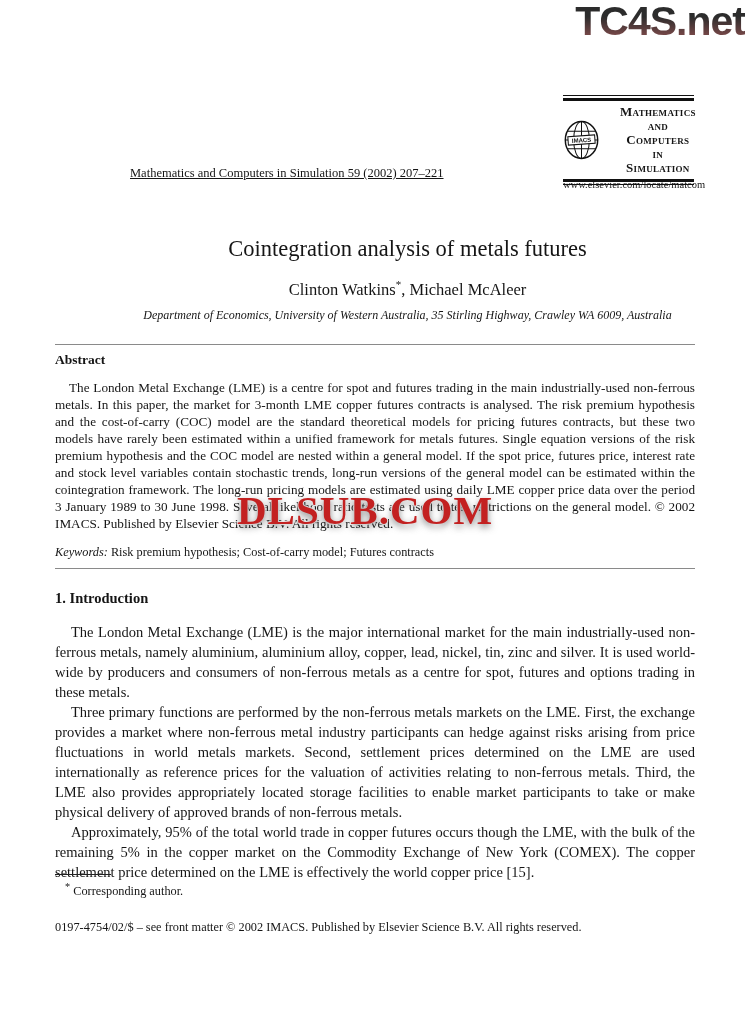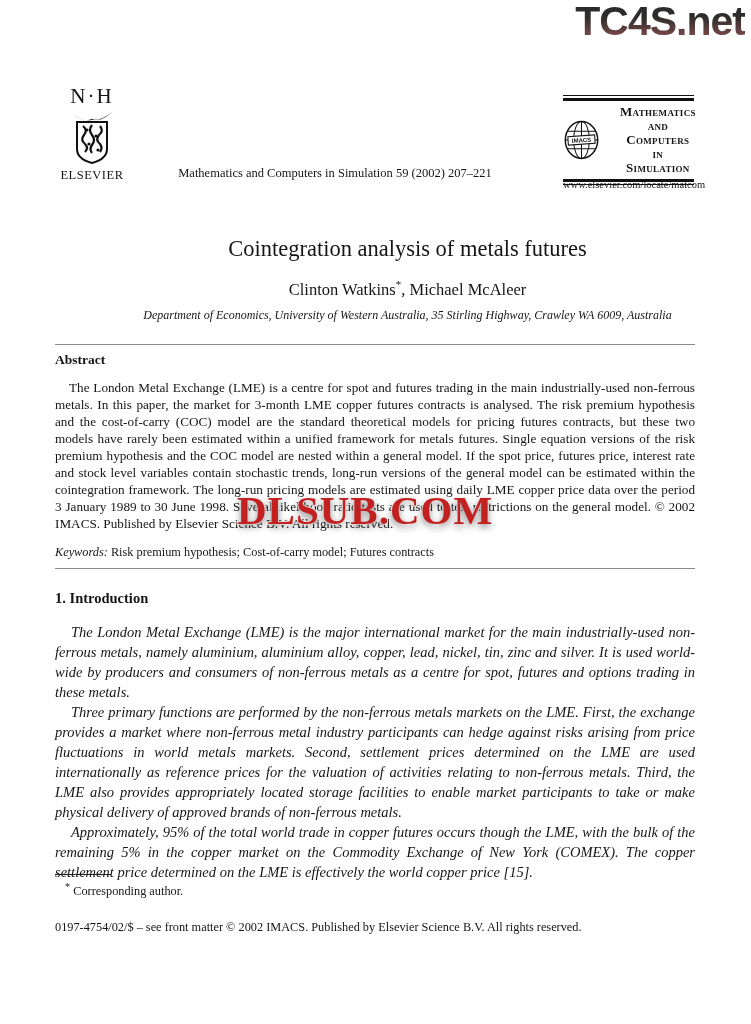--- a/index.html
+++ b/index.html
@@ -36,21 +36,21 @@
   }
 
   
   .pub-logo { position:absolute; left:56px; top:84px; width:72px; text-align:center; }
   .nh { font-size:21px; letter-spacing:2px; }
   .tree { display:block; margin:0 auto; }
   .pubname { font-size:12.5px; letter-spacing:.5px; margin-top:1px; }
 
   .citation {
     position:absolute; left:130px; top:166px; width:410px;
-    text-align:center; font-size:12.5px;
+    text-align:left; font-size:12.5px;text-decoration:underline;
   }
 
   .jbox { position:absolute; left:563px; top:95px; width:131px; }
   .ln { background:#111; }
   .ln.thin  { height:1px; }
   .ln.thick { height:3px; margin-top:2px; }
   .ln.thick-b { height:3px; }
   .ln.thin-b  { height:1px; margin-top:2px; }
   .jbox-body { display:flex; align-items:center; gap:20px; padding:4px 0 4px 0; }
   .globe { flex:0 0 auto; }
@@ -78,54 +78,39 @@
   
   .abstract { position:absolute; left:55px; top:352px; width:640px; }
   .abs-h { font-weight:bold; font-size:13.5px; margin:0 0 11px 0; }
   .abs-p { margin:0; font-size:13.2px; line-height:17px; text-align:justify; text-indent:14px; }
   .kw { margin:13px 0 0 0; font-size:12.3px; }
   .kw-label { font-style:italic; }
 
   
   .intro { position:absolute; left:55px; top:590px; width:640px; }
   .intro-h { font-weight:bold; font-size:14.5px; margin:0 0 15px 0; }
-  .body-para { margin:0; font-size:14.5px; line-height:20px; text-align:justify; text-indent:16px;font-style:italic; }
+  .body-para { margin:0; font-size:14.5px; line-height:20px; text-align:justify; text-indent:16px; }
 
   
   .fnrule { position:absolute; left:55px; top:874px; width:56px; border:0; border-top:1px solid #222; margin:0; }
   .fnotes { position:absolute; left:55px; top:879px; width:640px; font-size:12.3px; line-height:15.5px; }
   .fnote  { margin:0; text-indent:10px; }
   .femail { margin:0; }
   .femail-label { font-style:italic; }
   .imprint { position:absolute; left:55px; top:919px; width:640px; font-size:12.3px; line-height:16px; }
   .imprint p { margin:0; }
   .pii-value { letter-spacing:1.5px; }
 </style>
 </head>
 <body>
 
 <div class="page">
 
   <div class="wm-top">TC4S.net</div>
 
-  <div class="pub-logo">
-    <div class="nh">N·H</div>
-    <svg class="tree" width="46" height="58" viewBox="0 0 46 58" aria-hidden="true">
-      <path d="M2 4 Q14 14 23 10 Q32 14 44 2 Q33 12 23 11 Q13 13 2 4 Z" fill="#111"></path>
-      <path d="M8 13 H38 V40 Q38 50 23 54 Q8 50 8 40 Z" fill="none" stroke="#111" stroke-width="2"></path>
-      <path d="M14 17 q5 4 1 9 q-4 5 1 9 q4 4 0 8" fill="none" stroke="#111" stroke-width="2.2"></path>
-      <path d="M23 16 q-4 5 0 10 q4 5 0 10 q-3 4 0 8" fill="none" stroke="#111" stroke-width="2.2"></path>
-      <path d="M31 17 q4 5 -1 9 q-4 5 1 9 q3 4 0 8" fill="none" stroke="#111" stroke-width="2.2"></path>
-      <circle cx="18" cy="21" r="1.6" fill="#111"></circle>
-      <circle cx="27" cy="27" r="1.6" fill="#111"></circle>
-      <circle cx="20" cy="35" r="1.6" fill="#111"></circle>
-      <circle cx="29" cy="41" r="1.6" fill="#111"></circle>
-    </svg>
-    <div class="pubname">ELSEVIER</div>
-  </div>
 
   <div class="citation">Mathematics and Computers in Simulation 59 (2002) 207–221</div>
 
   <div class="jbox">
     <div class="ln thin"></div>
     <div class="ln thick"></div>
     <div class="jbox-body">
       <svg class="globe" width="37" height="42" viewBox="0 0 40 44" aria-hidden="true">
         <ellipse cx="20" cy="22" rx="17.5" ry="20" fill="none" stroke="#111" stroke-width="1.6"></ellipse>
         <ellipse cx="20" cy="22" rx="8.5" ry="20" fill="none" stroke="#111" stroke-width="1.1"></ellipse>

